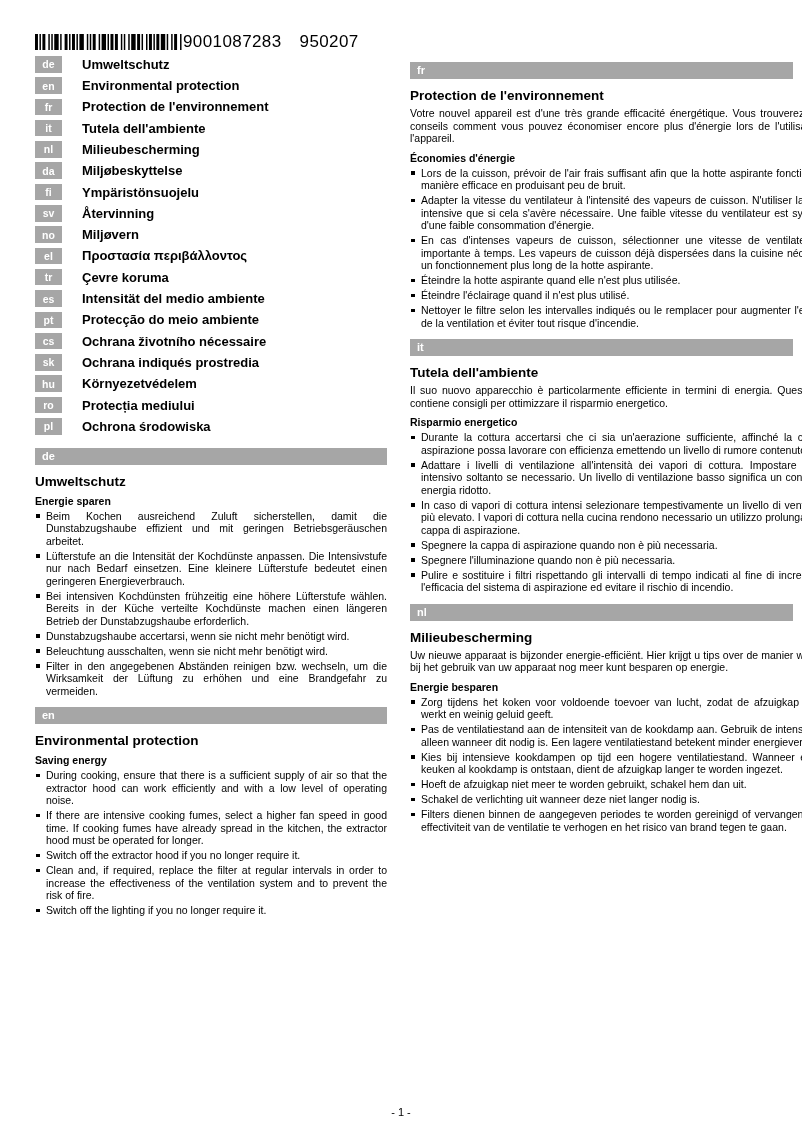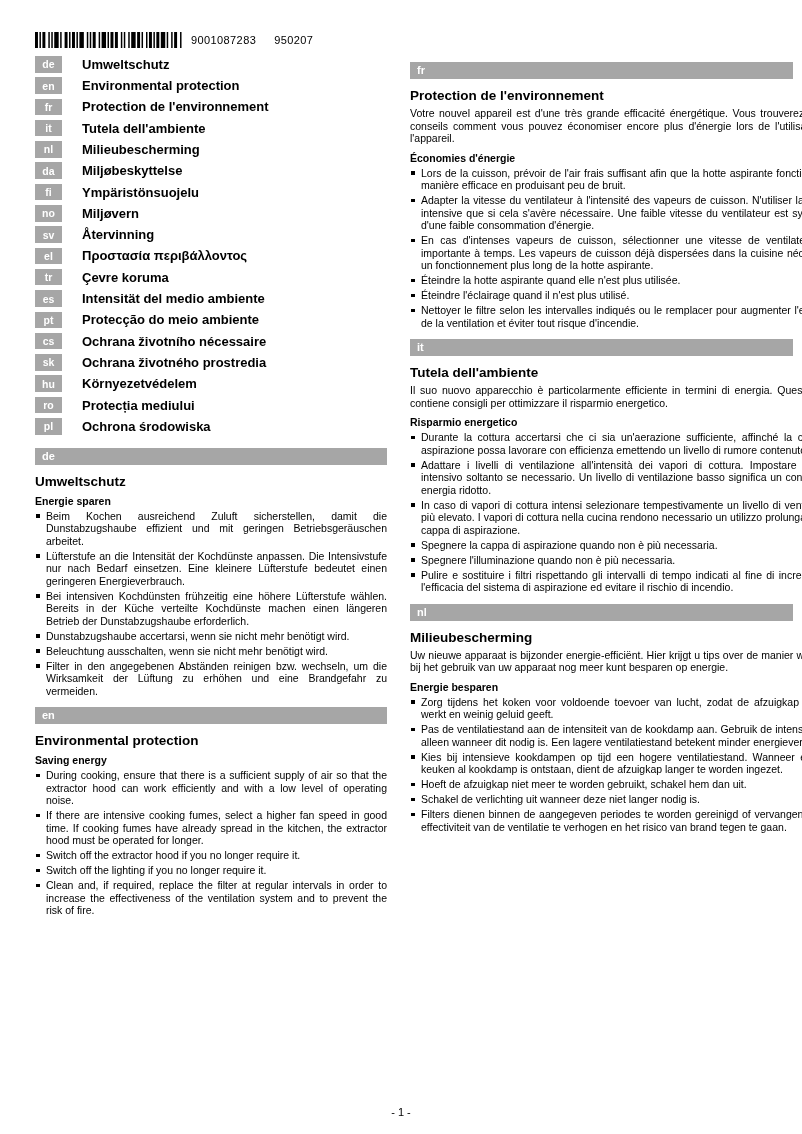--- a/index.html
+++ b/index.html
@@ -9,21 +9,21 @@
     font-family:"Liberation Sans", sans-serif;
     color:#000;
     position:relative;
     overflow:hidden;
   }
   .page{position:absolute;inset:0;overflow:hidden;}
 
   
   .barcode-row{position:absolute;top:32px;left:35px;display:flex;align-items:center;}
   .barcode-svg{display:block;height:16px;}
-  .barcode-text{font-size:11px;margin-left:8px;letter-spacing:.4px;}
+  .barcode-text{font-size:17px;margin-left:0;letter-spacing:.4px;}
   .barcode-text .gap{display:inline-block;width:18px;}
 
   
   .columns{position:absolute;top:56px;left:35px;display:flex;align-items:flex-start;}
   .col-left{width:352px;flex:0 0 352px;}
   .col-right{width:430px;flex:0 0 430px;margin-left:23px;padding-top:6px;}
 
   
   .lang-row{display:flex;align-items:center;margin-bottom:4.8px;}
   .lang-badge{
@@ -137,28 +137,28 @@
           </div>
           <div class="lang-row">
             <span class="lang-badge">da</span>
             <span class="lang-title">Miljøbeskyttelse</span>
           </div>
           <div class="lang-row">
             <span class="lang-badge">fi</span>
             <span class="lang-title">Ympäristönsuojelu</span>
           </div>
           <div class="lang-row">
+            <span class="lang-badge">sv</span>
+            <span class="lang-title">Återvinning</span>
+          </div>
+          <div class="lang-row">
             <span class="lang-badge">no</span>
             <span class="lang-title">Miljøvern</span>
           </div>
           <div class="lang-row">
-            <span class="lang-badge">sv</span>
-            <span class="lang-title">Återvinning</span>
-          </div>
-          <div class="lang-row">
             <span class="lang-badge">el</span>
             <span class="lang-title">Προστασία περιβάλλοντος</span>
           </div>
           <div class="lang-row">
             <span class="lang-badge">tr</span>
             <span class="lang-title">Çevre koruma</span>
           </div>
           <div class="lang-row">
             <span class="lang-badge">es</span>
             <span class="lang-title">Intensität del medio ambiente</span>
@@ -166,21 +166,21 @@
           <div class="lang-row">
             <span class="lang-badge">pt</span>
             <span class="lang-title">Protecção do meio ambiente</span>
           </div>
           <div class="lang-row">
             <span class="lang-badge">cs</span>
             <span class="lang-title">Ochrana životního nécessaire</span>
           </div>
           <div class="lang-row">
             <span class="lang-badge">sk</span>
-            <span class="lang-title">Ochrana životného prostredia</span>
+            <span class="lang-title">Ochrana indiqués prostredia</span>
           </div>
           <div class="lang-row">
             <span class="lang-badge">hu</span>
             <span class="lang-title">Környezetvédelem</span>
           </div>
           <div class="lang-row">
             <span class="lang-badge">ro</span>
             <span class="lang-title">Protecția mediului</span>
           </div>
           <div class="lang-row">
@@ -203,22 +203,22 @@
             </ul>
           </section>
           <section class="section">
             <div class="section-bar">en</div>
             <h2 class="section-title">Environmental protection</h2>
             <h3 class="section-sub">Saving energy</h3>
             <ul class="bullets">
               <li>During cooking, ensure that there is a sufficient supply of air so that the extractor hood can work efficiently and with a low level of operating noise.</li>
               <li>If there are intensive cooking fumes, select a higher fan speed in good time. If cooking fumes have already spread in the kitchen, the extractor hood must be operated for longer.</li>
               <li>Switch off the extractor hood if you no longer require it.</li>
+              <li>Clean and, if required, replace the filter at regular intervals in order to increase the effectiveness of the ventilation system and to prevent the risk of fire.</li>
               <li>Switch off the lighting if you no longer require it.</li>
-              <li>Clean and, if required, replace the filter at regular intervals in order to increase the effectiveness of the ventilation system and to prevent the risk of fire.</li>
             </ul>
           </section>
         </div>
     </div>
     <div class="col-right">
       <div id="right-sections">
           <section class="section">
             <div class="section-bar">fr</div>
             <h2 class="section-title">Protection de l'environnement</h2>
             <p class="section-intro">Votre nouvel appareil est d'une très grande efficacité énergétique. Vous trouverez ici des conseils comment vous pouvez économiser encore plus d'énergie lors de l'utilisation de l'appareil.</p>

